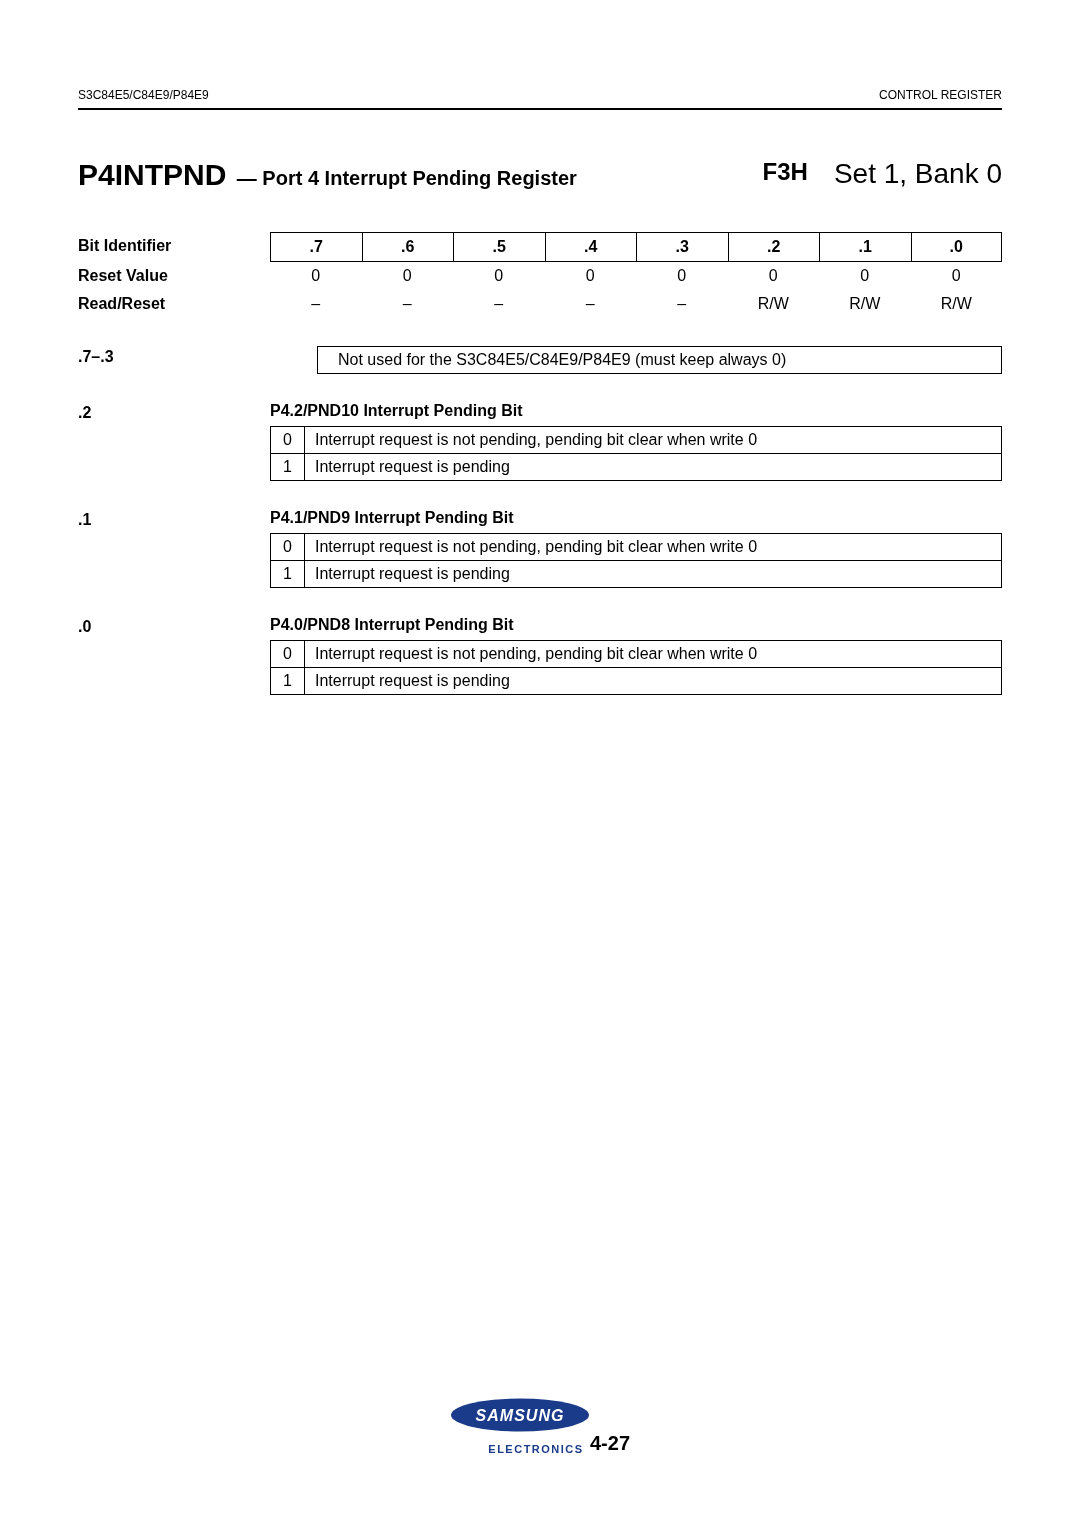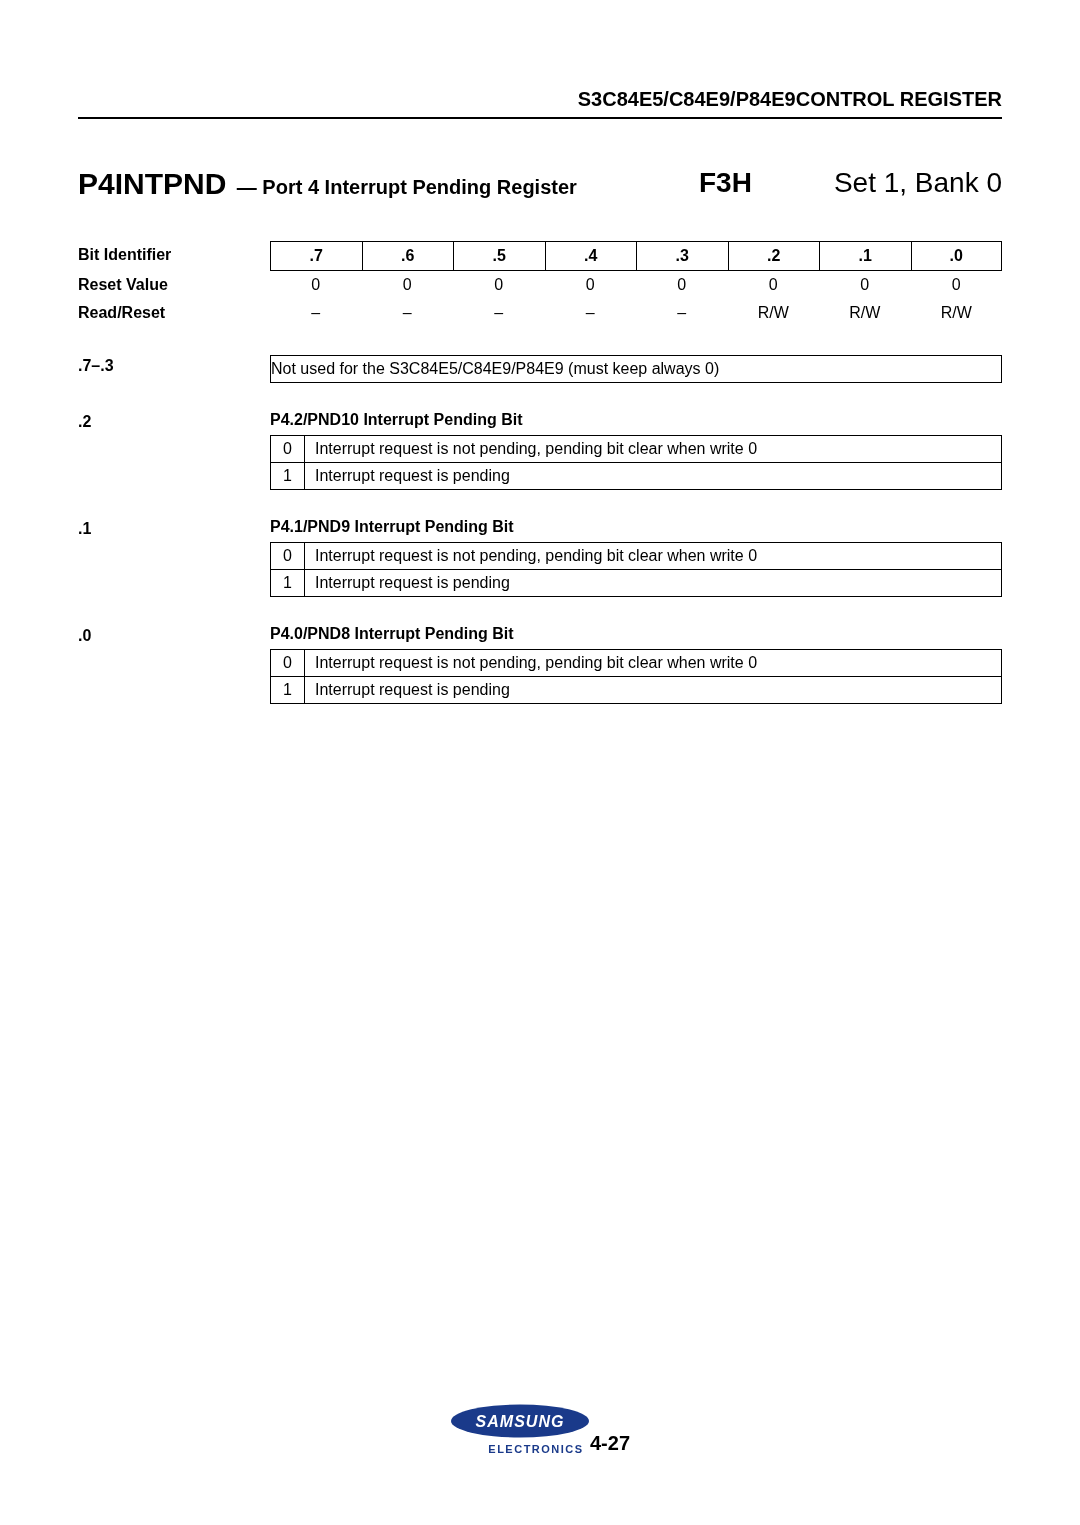--- a/index.html
+++ b/index.html
@@ -10,47 +10,47 @@
     background: #fff;
     width: 1080px;
     height: 1525px;
     position: relative;
   }
   .page {
     padding: 88px 78px 40px 78px;
   }
   .topbar {
     display: flex;
-    justify-content: flex-end;
-    font-weight: bold;
-    font-size: 20px;
+    justify-content: space-between;
+    font-weight: normal;
+    font-size: 12px;
     border-bottom: 2px solid #000;
     padding-bottom: 6px;
     margin-bottom: 48px;
   }
   .title-row {
     display: flex;
     align-items: flex-start;
     justify-content: space-between;
     margin-bottom: 40px;
   }
   .reg-name {
     font-size: 30px;
     font-weight: bold;
   }
   .reg-desc {
     font-size: 20px;
     font-weight: bold;
     margin-left: 6px;
   }
   .reg-addr {
-    font-size: 28px;
+    font-size: 24px;
     font-weight: bold;
     margin-left: auto;
-    margin-right: 76px;
+    margin-right: 20px;
   }
   .reg-set {
     font-size: 28px;
     font-weight: normal;
     margin-left: 6px;
   }
   .info-grid {
     display: grid;
     grid-template-columns: 192px repeat(8, 1fr);
     font-size: 16px;
@@ -93,21 +93,22 @@
     font-size: 16px;
     margin-bottom: 28px;
   }
   .bit-label {
     font-weight: bold;
     padding-top: 2px;
   }
   .bit-content {}
   .single-box {
     border: 1px solid #000;
-    padding: 4px 0;
+    padding: 4px 20px;
+    margin-left: 47px;
   }
   .bit-title {
     font-weight: bold;
     margin-bottom: 6px;
   }
   .value-table {
     border-collapse: collapse;
     width: 100%;
   }
   .value-table td {
@@ -135,21 +136,21 @@
   }
   .samsung-logo {
     width: 140px;
     height: 40px;
   }
   .elec-text {
     font-size: 11px;
     color: #1a3a8a;
     letter-spacing: 1.5px;
     font-weight: bold;
-    margin-top: 2px;
+    margin-top: 8px;
     margin-left: 32px;
   }
   .page-num {
     font-weight: bold;
     font-size: 20px;
   }
 </style>
 </head>
 <body>
 

